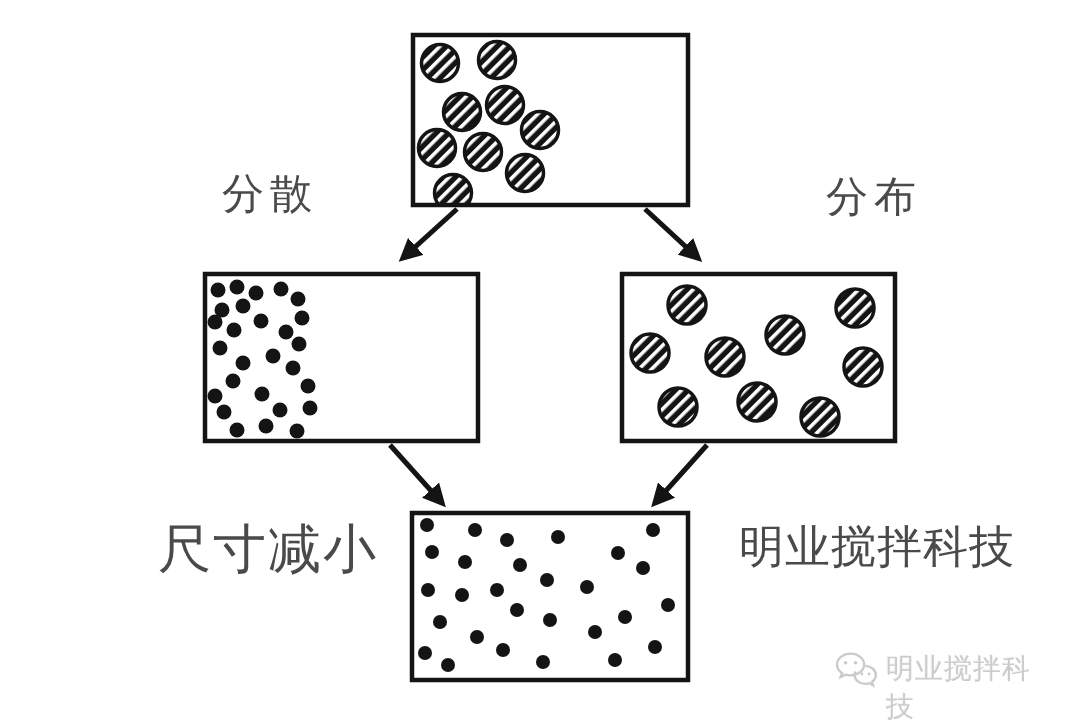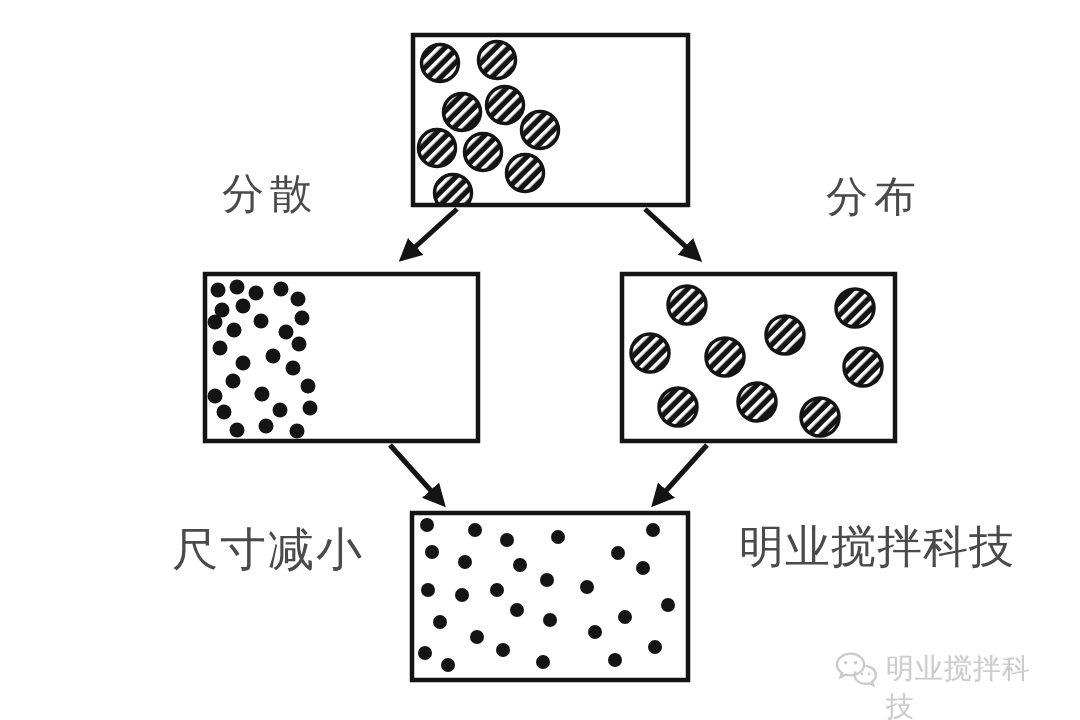--- a/index.html
+++ b/index.html
@@ -25,21 +25,21 @@
   .label {
     position: absolute;
     transform: translate(-50%, -50%);
     color: #4a4a4a;
     white-space: nowrap;
     font-family: "Liberation Serif", "DejaVu Serif", serif;
     font-weight: 400;
   }
   #label-dispersion   { left: 270px; top: 194px; font-size: 42px; letter-spacing: 6px; }
   #label-distribution { left: 829px; top: 197px; font-size: 42px; letter-spacing: 6px; margin-left: 45px; }
-  #label-size-reduction { left: 268px; top: 550px; font-size: 46px; letter-spacing: 2px; }
+  #label-size-reduction { left: 268px; top: 550px; font-size: 53px; letter-spacing: 2px; }
   #label-spatial-redistribution { left: 877px; top: 547px; font-size: 45px; letter-spacing: 1px; }
   .watermark {
     position: absolute;
     left: 834px;
     top: 650px;
     display: flex;
     gap: 8px;
     color: #cbcbcb;
     font-family: "Liberation Sans", "DejaVu Sans", sans-serif;
     font-size: 28px;

